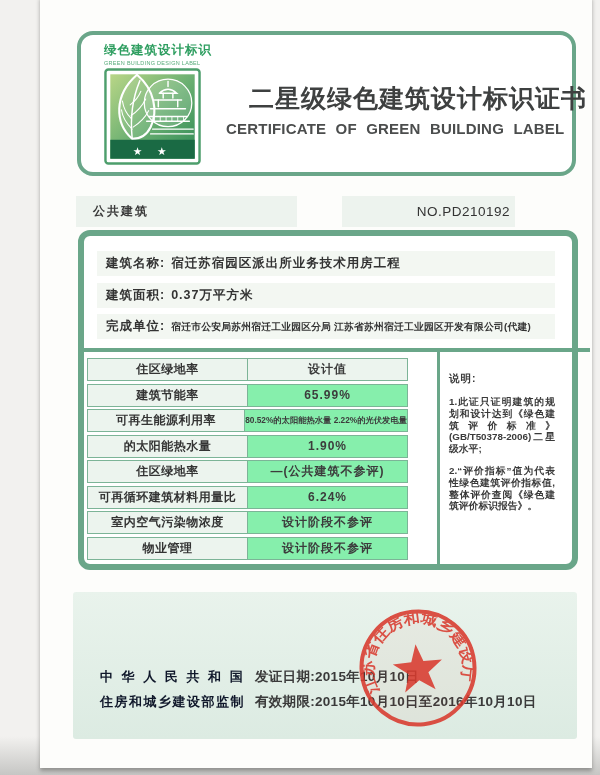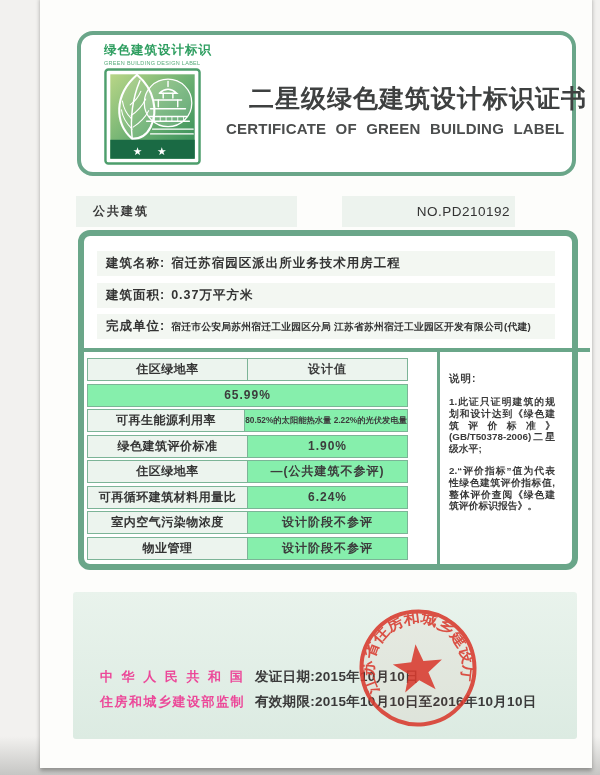--- a/index.html
+++ b/index.html
@@ -76,21 +76,21 @@
 
   .notes { position:absolute; left:365px; top:136px; width:106px; color:#3a3a3a; }
   .notes-title { font-size:10.5px; font-weight:bold; letter-spacing:1px; margin-bottom:10px; }
   .notes p { font-size:9.8px; font-weight:bold; line-height:11.8px; margin-bottom:10px; text-align:justify; }
 
   
   .footer-panel {
     left:73px; top:592px; width:504px; height:147px;
     background:linear-gradient(180deg,#e9f3ec,#dcebe2); border-radius:3px;
   }
-  .issuer { left:100px; top:664px; line-height:25px; font-weight:bold; color:#ec4899; }
+  .issuer { left:100px; top:664px; line-height:25px; font-weight:bold; color:#0f172a; }
   .issuer-l1 { font-size:13px; letter-spacing:2.5px; white-space:pre; }
   .issuer-l2 { font-size:13px; letter-spacing:1.5px; }
   .dates { left:255px; top:664px; line-height:25px; font-weight:bold; color:#3a3a3a;
            font-size:13.5px; letter-spacing:0.3px; white-space:nowrap; }
   .seal { left:356px; top:606px; width:124px; height:124px; opacity:0.88; transform:rotate(-6deg); }
 </style>
 </head>
 <body>
 
 <div class="scan"></div>
@@ -154,28 +154,29 @@
 
   <div class="divider-h"></div>
   <div class="divider-v"></div>
 
   <div class="metrics">
     <div class="trow thead">
       <div class="tlabel">住区绿地率</div>
       <div class="tvalue">设计值</div>
     </div>
     <div class="trow">
+      <div class="tlabel">建筑节能率</div>
       <div class="tvalue">65.99%</div>
     </div>
     <div class="trow small">
       <div class="tlabel">可再生能源利用率</div>
       <div class="tvalue">80.52%的太阳能热水量  2.22%的光伏发电量</div>
     </div>
     <div class="trow">
-      <div class="tlabel">绿色建筑评价标准</div>
+      <div class="tlabel">的太阳能热水量</div>
       <div class="tvalue">1.90%</div>
     </div>
     <div class="trow">
       <div class="tlabel">住区绿地率</div>
       <div class="tvalue">—(公共建筑不参评)</div>
     </div>
     <div class="trow">
       <div class="tlabel">可再循环建筑材料用量比</div>
       <div class="tvalue">6.24%</div>
     </div>

